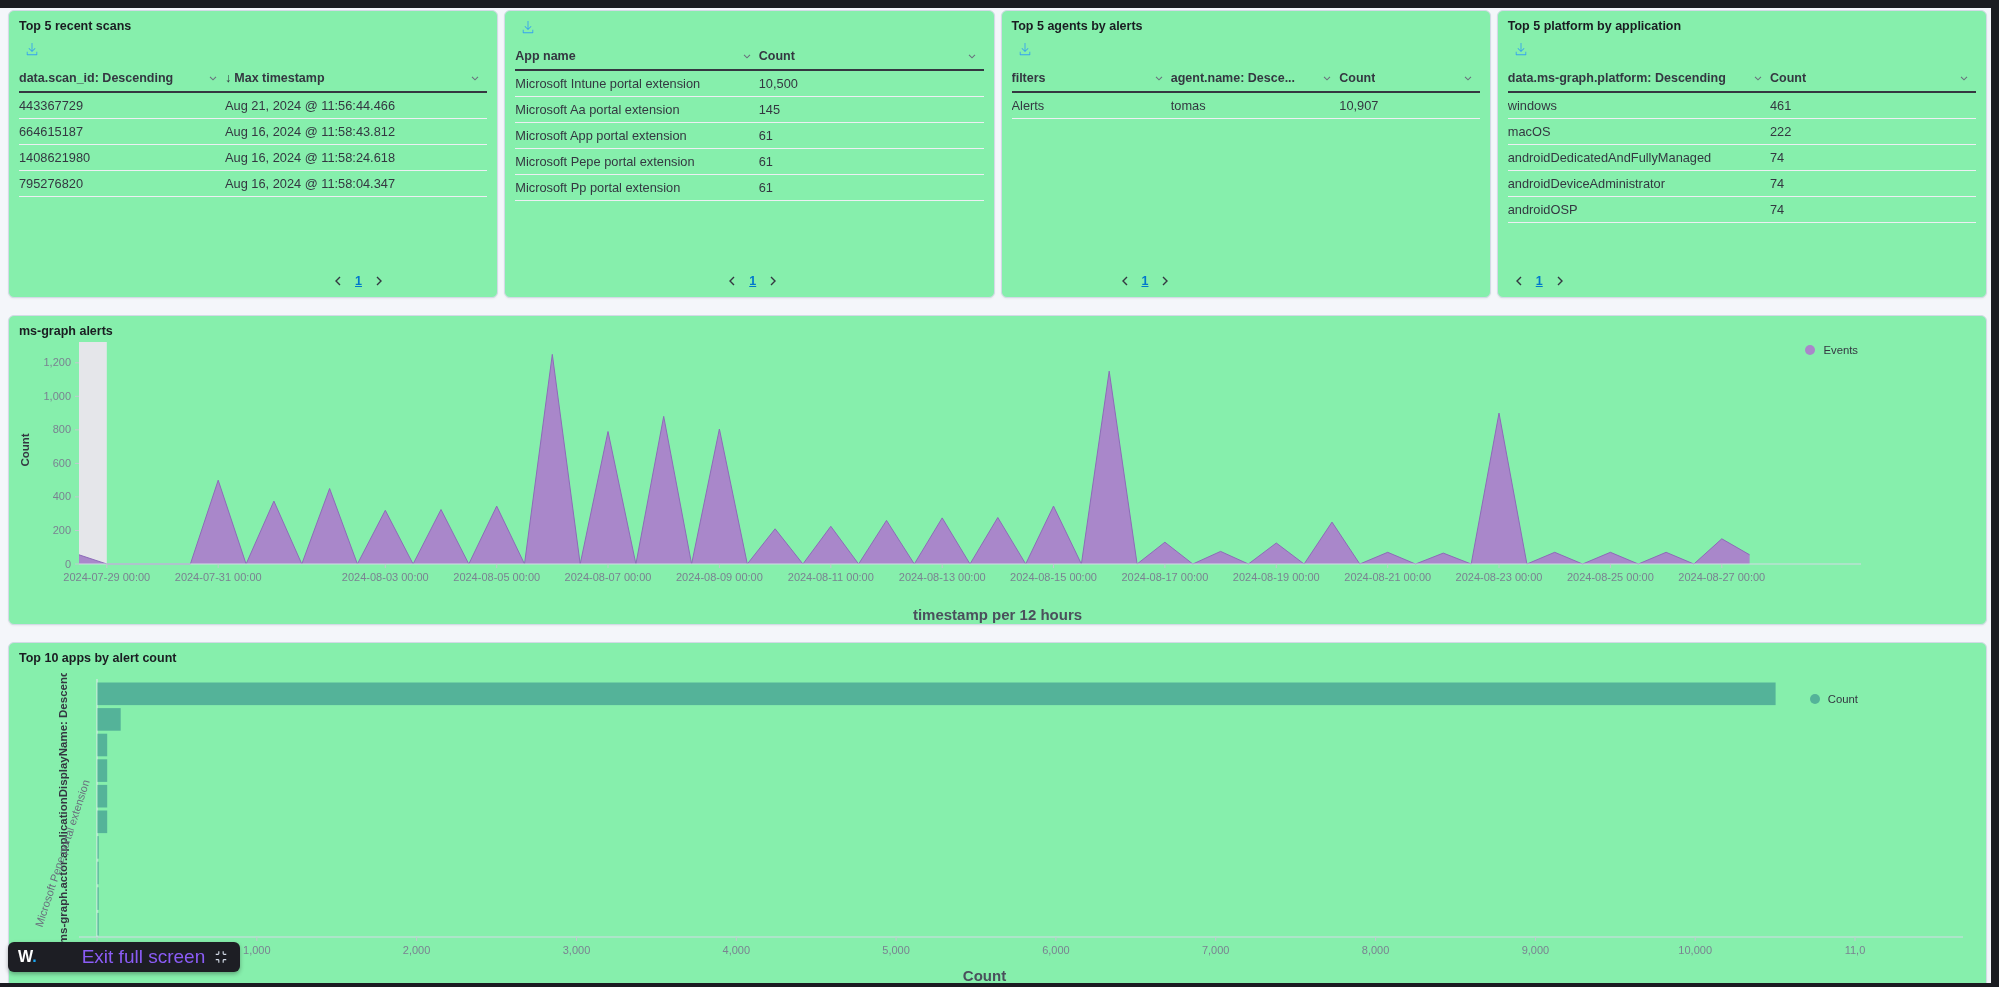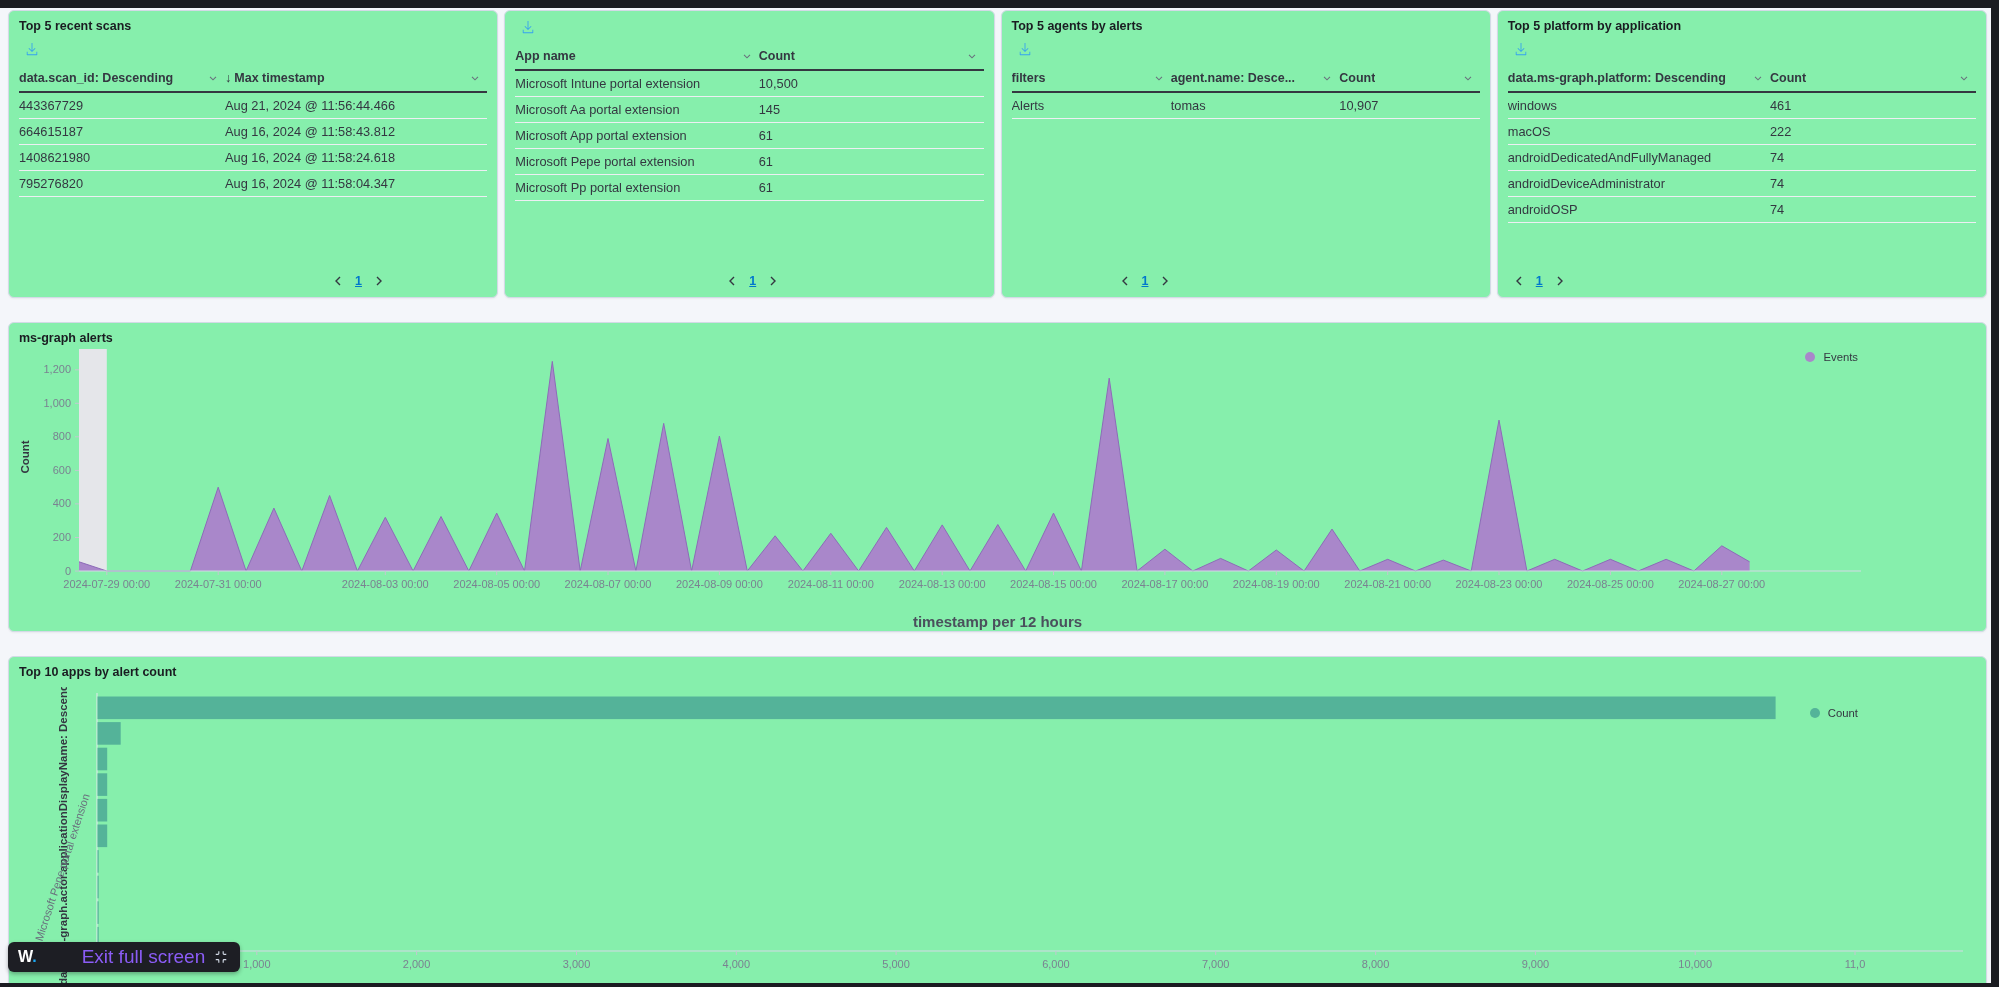--- a/index.html
+++ b/index.html
@@ -33,21 +33,21 @@
   .table-panel:nth-child(1) .pagination { left:322px; }
   .table-panel:nth-child(2) .pagination { left:220px; }
   .table-panel:nth-child(3) .pagination { left:116px; }
   .table-panel:nth-child(4) .pagination { left:14px; }
   .pg-btn { background:none; border:none; cursor:pointer; padding:2px; height:18px; }
   .pg-btn svg { width:10px; height:10px; fill:none; stroke:#343741; stroke-width:1.4; }
   .pg-num { background:none; border:none; cursor:pointer; font-size:12.5px; font-weight:700;
             color:#0077cc; text-decoration:underline; font-family:inherit; }
 
   
-  .chart-panel { margin-top:24px; }
+  .chart-panel { margin-top:17px; }
   .area-panel { height:310px; }
   .bar-panel  { height:376px; }
   .legend { position:absolute; display:flex; align-items:center; gap:8px; font-size:11.3px; color:#343741; }
   .legend .dot { width:10px; height:10px; border-radius:50%; }
   .area-panel .legend { top:28px; right:128px; }
   .bar-panel  .legend { top:50px; right:128px; }
   .chart-svg { display:block; margin:2px 10px 0 10px; }
   .x-axis-title { text-align:center; font-size:15px; font-weight:700; color:#4a505c; margin-top:0px; }
   .area-y-title { position:absolute; left:-14px; top:128px; width:60px; text-align:center;
                   transform:rotate(-90deg); font-size:11.5px; font-weight:700; color:#343741; }

